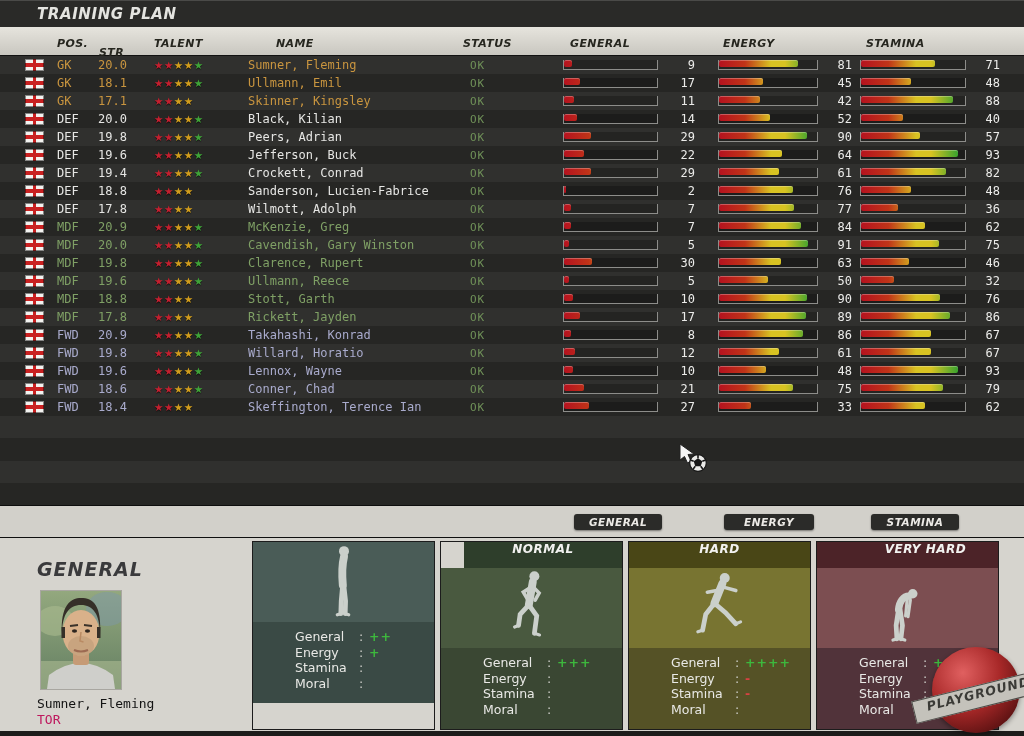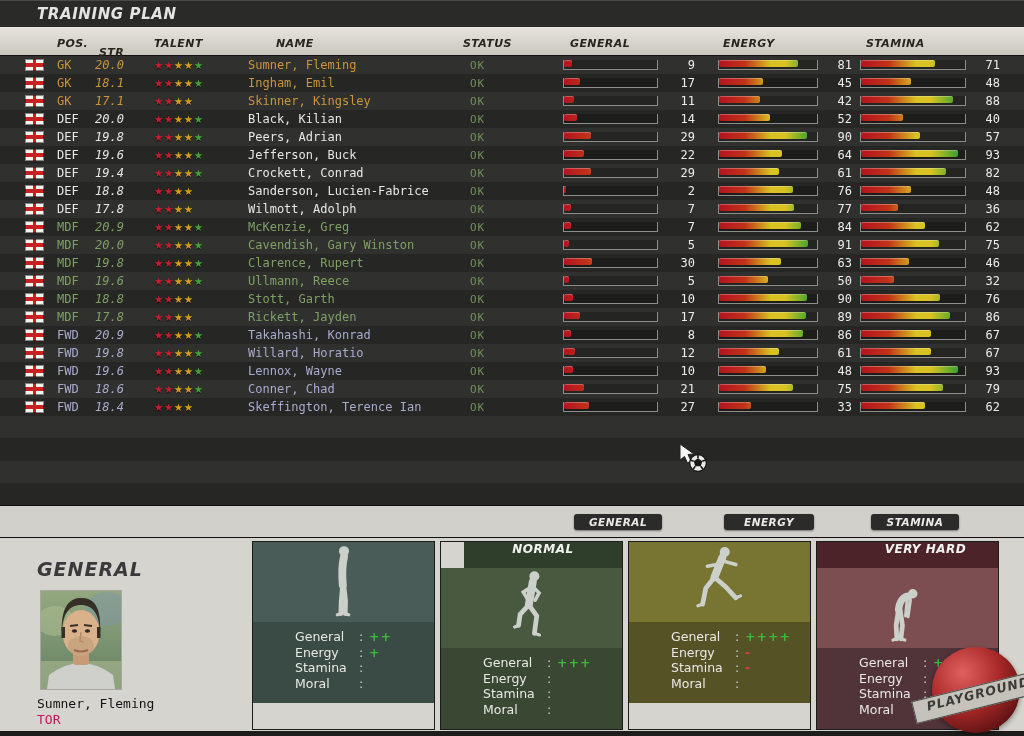--- a/index.html
+++ b/index.html
@@ -25,21 +25,21 @@
   
   .tablebody{position:absolute;left:0;top:56px;width:1024px;}
   .row{height:18px;font:12px "DejaVu Sans Mono",monospace;color:#e6e6e4;}
   .row.odd{background:#30302e;} .row.even{background:#262624;}
   .row.empty{height:22.25px;}
   .flag{width:19px;height:12px;margin-left:25px;border:1px solid rgba(0,0,0,.45);box-sizing:border-box;
         background:
           linear-gradient(to right,rgba(0,0,0,0) 39%, #c92121 39%, #c92121 61%, rgba(0,0,0,0) 61%),
           linear-gradient(to bottom,rgba(0,0,0,0) 30%, #c92121 30%, #c92121 70%, rgba(0,0,0,0) 70%),
           #f3f3f0;}
-  .pos{padding-left:5px;} .str{text-align:left;padding-right:10px;font-style:italic;}
+  .pos{padding-left:5px;} .str{text-align:center;padding-right:10px;}
   .stars{padding-left:14px;font-family:"DejaVu Sans",sans-serif;}
   .star{font-size:10.5px;letter-spacing:.5px;text-shadow:0 1px 1px rgba(0,0,0,.6);}
   .star.red{color:var(--c-star_red);} .star.gold{color:var(--c-star_gold);} .star.green{color:var(--c-star_green);}
   .status{padding-left:15px;font-size:11px;letter-spacing:1px;color:var(--c-status_ok);}
   .pos-gk .pos,.pos-gk .str,.pos-gk .name{color:var(--c-gk);}
   .pos-def .pos,.pos-def .str,.pos-def .name{color:var(--c-def);}
   .pos-mdf .pos,.pos-mdf .str,.pos-mdf .name{color:var(--c-mdf);}
   .pos-fwd .pos,.pos-fwd .str,.pos-fwd .name{color:var(--c-fwd);}
 
   .bar{position:relative;height:10px;border:1px solid #8d8d8a;border-top:none;box-sizing:border-box;background:rgba(0,0,0,.25);}
@@ -141,21 +141,21 @@
     <div class="val st-val">71</div>
   </div>
 
   <div class="row grid-cols even pos-gk">
     <div>
         <div class="flag"></div>
       </div>
     <div class="pos">GK</div>
     <div class="str">18.1</div>
     <div class="stars"><span class="star red">★</span><span class="star red">★</span><span class="star gold">★</span><span class="star gold">★</span><span class="star green">★</span></div>
-    <div class="name">Ingham, Emil</div>
+    <div class="name">Ullmann, Emil</div>
     <div class="status">OK</div>
     <div>
         <div class="bar w95">
           <div class="fill gen-fill" style="width: 17%;"></div>
         </div>
       </div>
     <div class="val gen-val">17</div>
     <div></div>
     <div>
         <div class="bar w100">
@@ -846,20 +846,21 @@
         </div>
         <div class="stat-row">
           <span class="stat-label">Moral</span>
           <span class="stat-colon">:</span>
           <span class="stat-value none"></span>
         </div>
       </div>
   </div>
 
   <div class="card c3">
+    <div class="card-header" style="background: rgb(73, 70, 22);">HARD</div>
     <div class="card-image" style="background: rgb(120, 116, 49);">
       <svg width="64" height="76" viewBox="0 0 64 96">
         <circle cx="38" cy="10" r="6.3" fill="#cbd0cb"></circle>
         <g stroke="#cbd0cb" fill="none" stroke-linecap="round">
           <path d="M35,17 L25,42" stroke-width="10"></path>
           <path d="M34,21 L52,26" stroke-width="4.5"></path>
           <path d="M33,25 L16,28" stroke-width="4.5"></path>
           <path d="M25,42 L39,54 L52,68" stroke-width="6"></path>
           <path d="M52,68 L58,65.5" stroke-width="4"></path>
           <path d="M25,42 L14,56 L10,76" stroke-width="6"></path>

